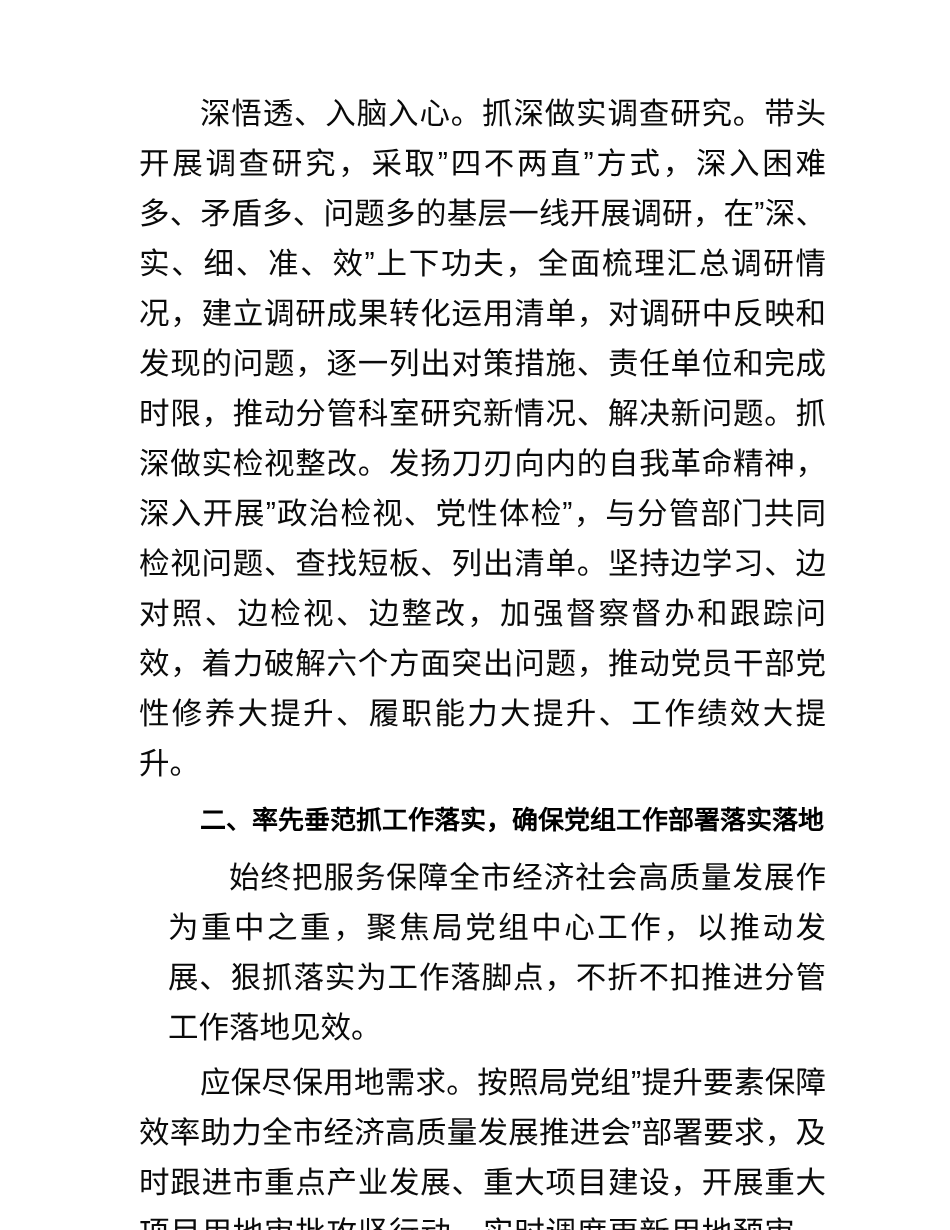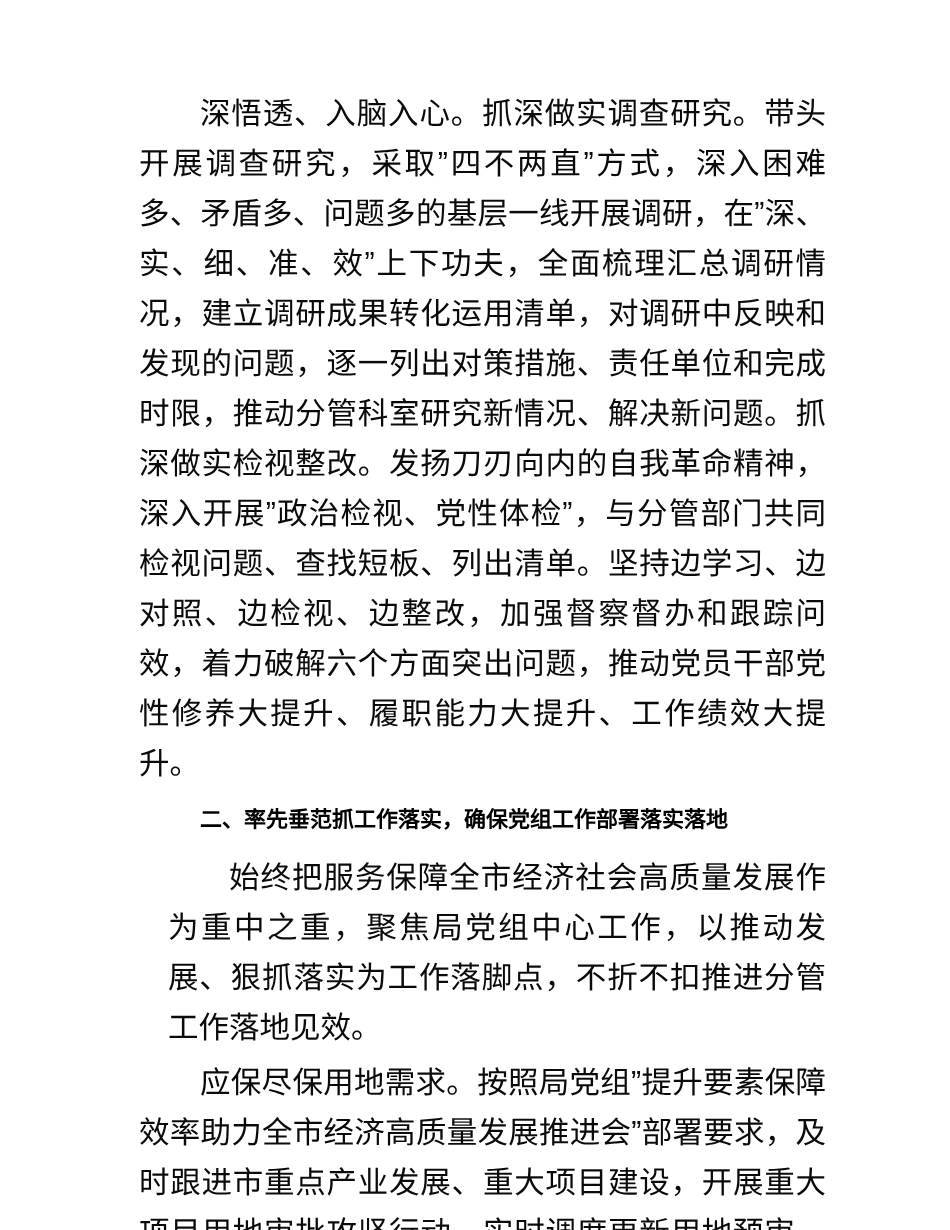--- a/index.html
+++ b/index.html
@@ -45,21 +45,21 @@
     color: #0a0a0a;
   }
 
   .para + .para {
     margin-top: 5px;
   }
 
   .heading {
     margin: 0;
     padding: 0;
-    font-size: 22px;
+    font-size: 26px;
     line-height: 50px;
     text-align: left;
     text-indent: 61px;
     font-weight: 700;
     letter-spacing: 0px;
     word-break: break-all;
     color: #000000;
   }
 
   .heading {

